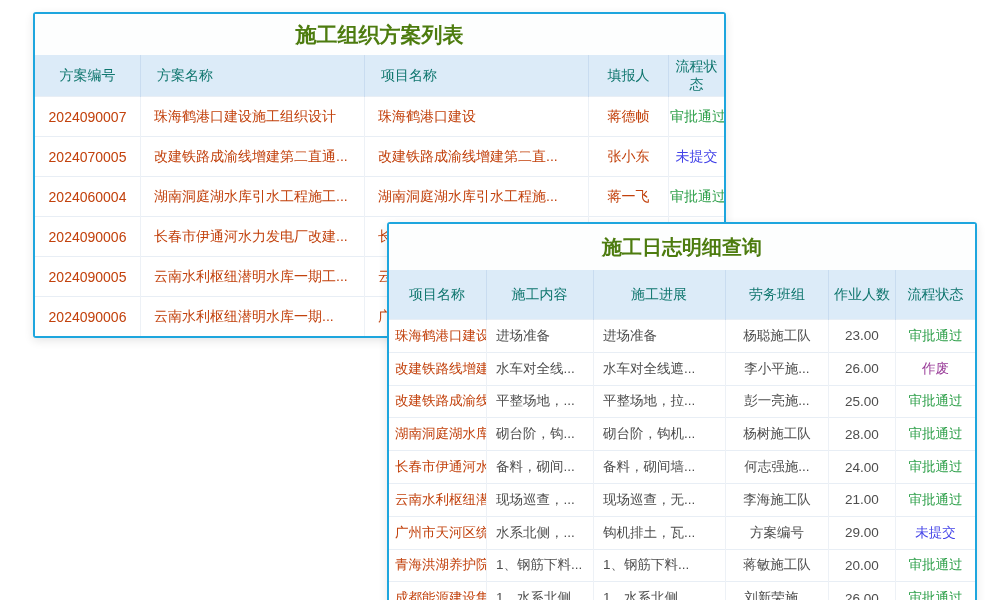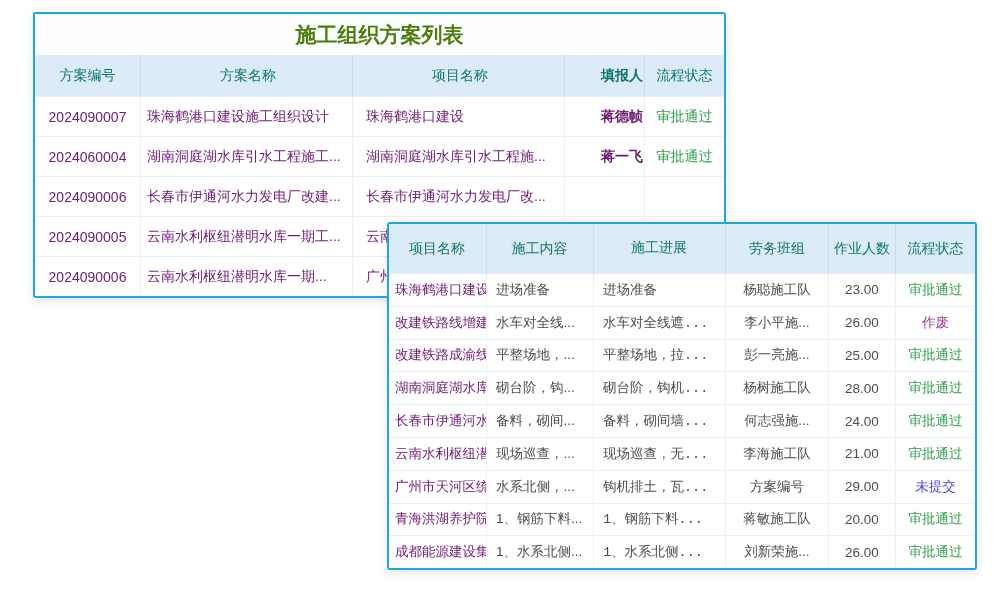--- a/index.html
+++ b/index.html
@@ -10,36 +10,36 @@
   #log-panel{left:387px;top:222px;width:586px;z-index:5;}
   .panel-title{font-weight:bold;color:#4d7c0f;text-align:center;background:#fdfefe;}
   #plan-panel .panel-title{font-size:21px;height:41px;line-height:41px;}
   #log-panel .panel-title{font-size:20px;height:46px;line-height:46px;}
   table{border-collapse:collapse;table-layout:fixed;width:100%;}
   th{background:#dcebf8;color:#0f766e;font-weight:normal;font-size:14px;
      border-right:1px solid #c9dcf0;}
   td{font-size:14px;color:#4d4d4d;background:#ffffff;border-top:1px solid #e8eef5;
      border-right:1px solid #edf1f6;white-space:nowrap;overflow:hidden;}
   th:last-child,td:last-child{border-right:none;margin-left:11px;}
-  .link-cell{color:#701a75;}
+  .link-cell{color:#c2410c;}
   
   #plan-panel th{height:39px;}
   #plan-panel td{height:37px;}
   #plan-panel .c0{width:103px;text-align:center;}
-  #plan-panel .c1{width:206px;text-align:left;padding-left:6px;}
+  #plan-panel .c1{width:206px;text-align:left;padding-left:13px;}
   #plan-panel .c2{width:206px;text-align:left;padding-left:13px;}
-  #plan-panel .c3{width:77px;text-align:right;font-weight:bold;}
+  #plan-panel .c3{width:77px;text-align:center;}
   #plan-panel .c4{text-align:center;}
-  #plan-panel th.c1,#plan-panel th.c2{text-align:center;padding-left:4px;}
+  #plan-panel th.c1,#plan-panel th.c2{padding-left:16px;}
   
   #log-panel th{height:47px;line-height:1.25;}
   #log-panel td{height:29.8px;font-size:13.5px;}
   #log-panel .c0{width:96px;text-align:left;padding-left:6px;}
   #log-panel .c1{width:105px;text-align:left;padding-left:9px;margin-top:20px;}
-  #log-panel .c2{width:130px;text-align:left;padding-left:9px;font-family:Liberation Mono, monospace;}
+  #log-panel .c2{width:130px;text-align:left;padding-left:9px;}
   #log-panel .c3{width:100px;text-align:center;}
   #log-panel .c4{width:64px;text-align:center;}
   #log-panel .c5{text-align:center;}
   #log-panel th.c0,#log-panel th.c1,#log-panel th.c2{text-align:center;padding-left:0;}
 </style>
 </head>
 <body>
 
 <div class="panel" id="plan-panel">
   <div class="panel-title">施工组织方案列表</div>
@@ -53,20 +53,27 @@
           <th class="c4">流程状态</th>
         </tr>
       </thead>
     <tbody>
         <tr>
           <td class="c0 link-cell">2024090007</td>
           <td class="c1 link-cell">珠海鹤港口建设施工组织设计</td>
           <td class="c2 link-cell">珠海鹤港口建设</td>
           <td class="c3 link-cell">蒋德帧</td>
           <td class="c4" style="color: rgb(46, 160, 74);">审批通过</td>
+        </tr>
+        <tr>
+          <td class="c0 link-cell">2024070005</td>
+          <td class="c1 link-cell">改建铁路成渝线增建第二直通...</td>
+          <td class="c2 link-cell">改建铁路成渝线增建第二直...</td>
+          <td class="c3 link-cell">张小东</td>
+          <td class="c4" style="color: rgb(67, 67, 232);">未提交</td>
         </tr>
         <tr>
           <td class="c0 link-cell">2024060004</td>
           <td class="c1 link-cell">湖南洞庭湖水库引水工程施工...</td>
           <td class="c2 link-cell">湖南洞庭湖水库引水工程施...</td>
           <td class="c3 link-cell">蒋一飞</td>
           <td class="c4" style="color: rgb(46, 160, 74);">审批通过</td>
         </tr>
         <tr>
           <td class="c0 link-cell">2024090006</td>
@@ -87,20 +94,21 @@
           <td class="c1 link-cell">云南水利枢纽潜明水库一期...</td>
           <td class="c2 link-cell">广州市天河区统计局机房改...</td>
           <td class="c3"></td>
           <td class="c4"></td>
         </tr>
       </tbody>
   </table>
 </div>
 
 <div class="panel" id="log-panel">
+  <div class="panel-title">施工日志明细查询</div>
   <table>
     <thead>
         <tr>
           <th class="c0">项目名称</th>
           <th class="c1">施工内容</th>
           <th class="c2">施工进展</th>
           <th class="c3">劳务班组</th>
           <th class="c4">作业人数</th>
           <th class="c5">流程状态</th>
         </tr>

